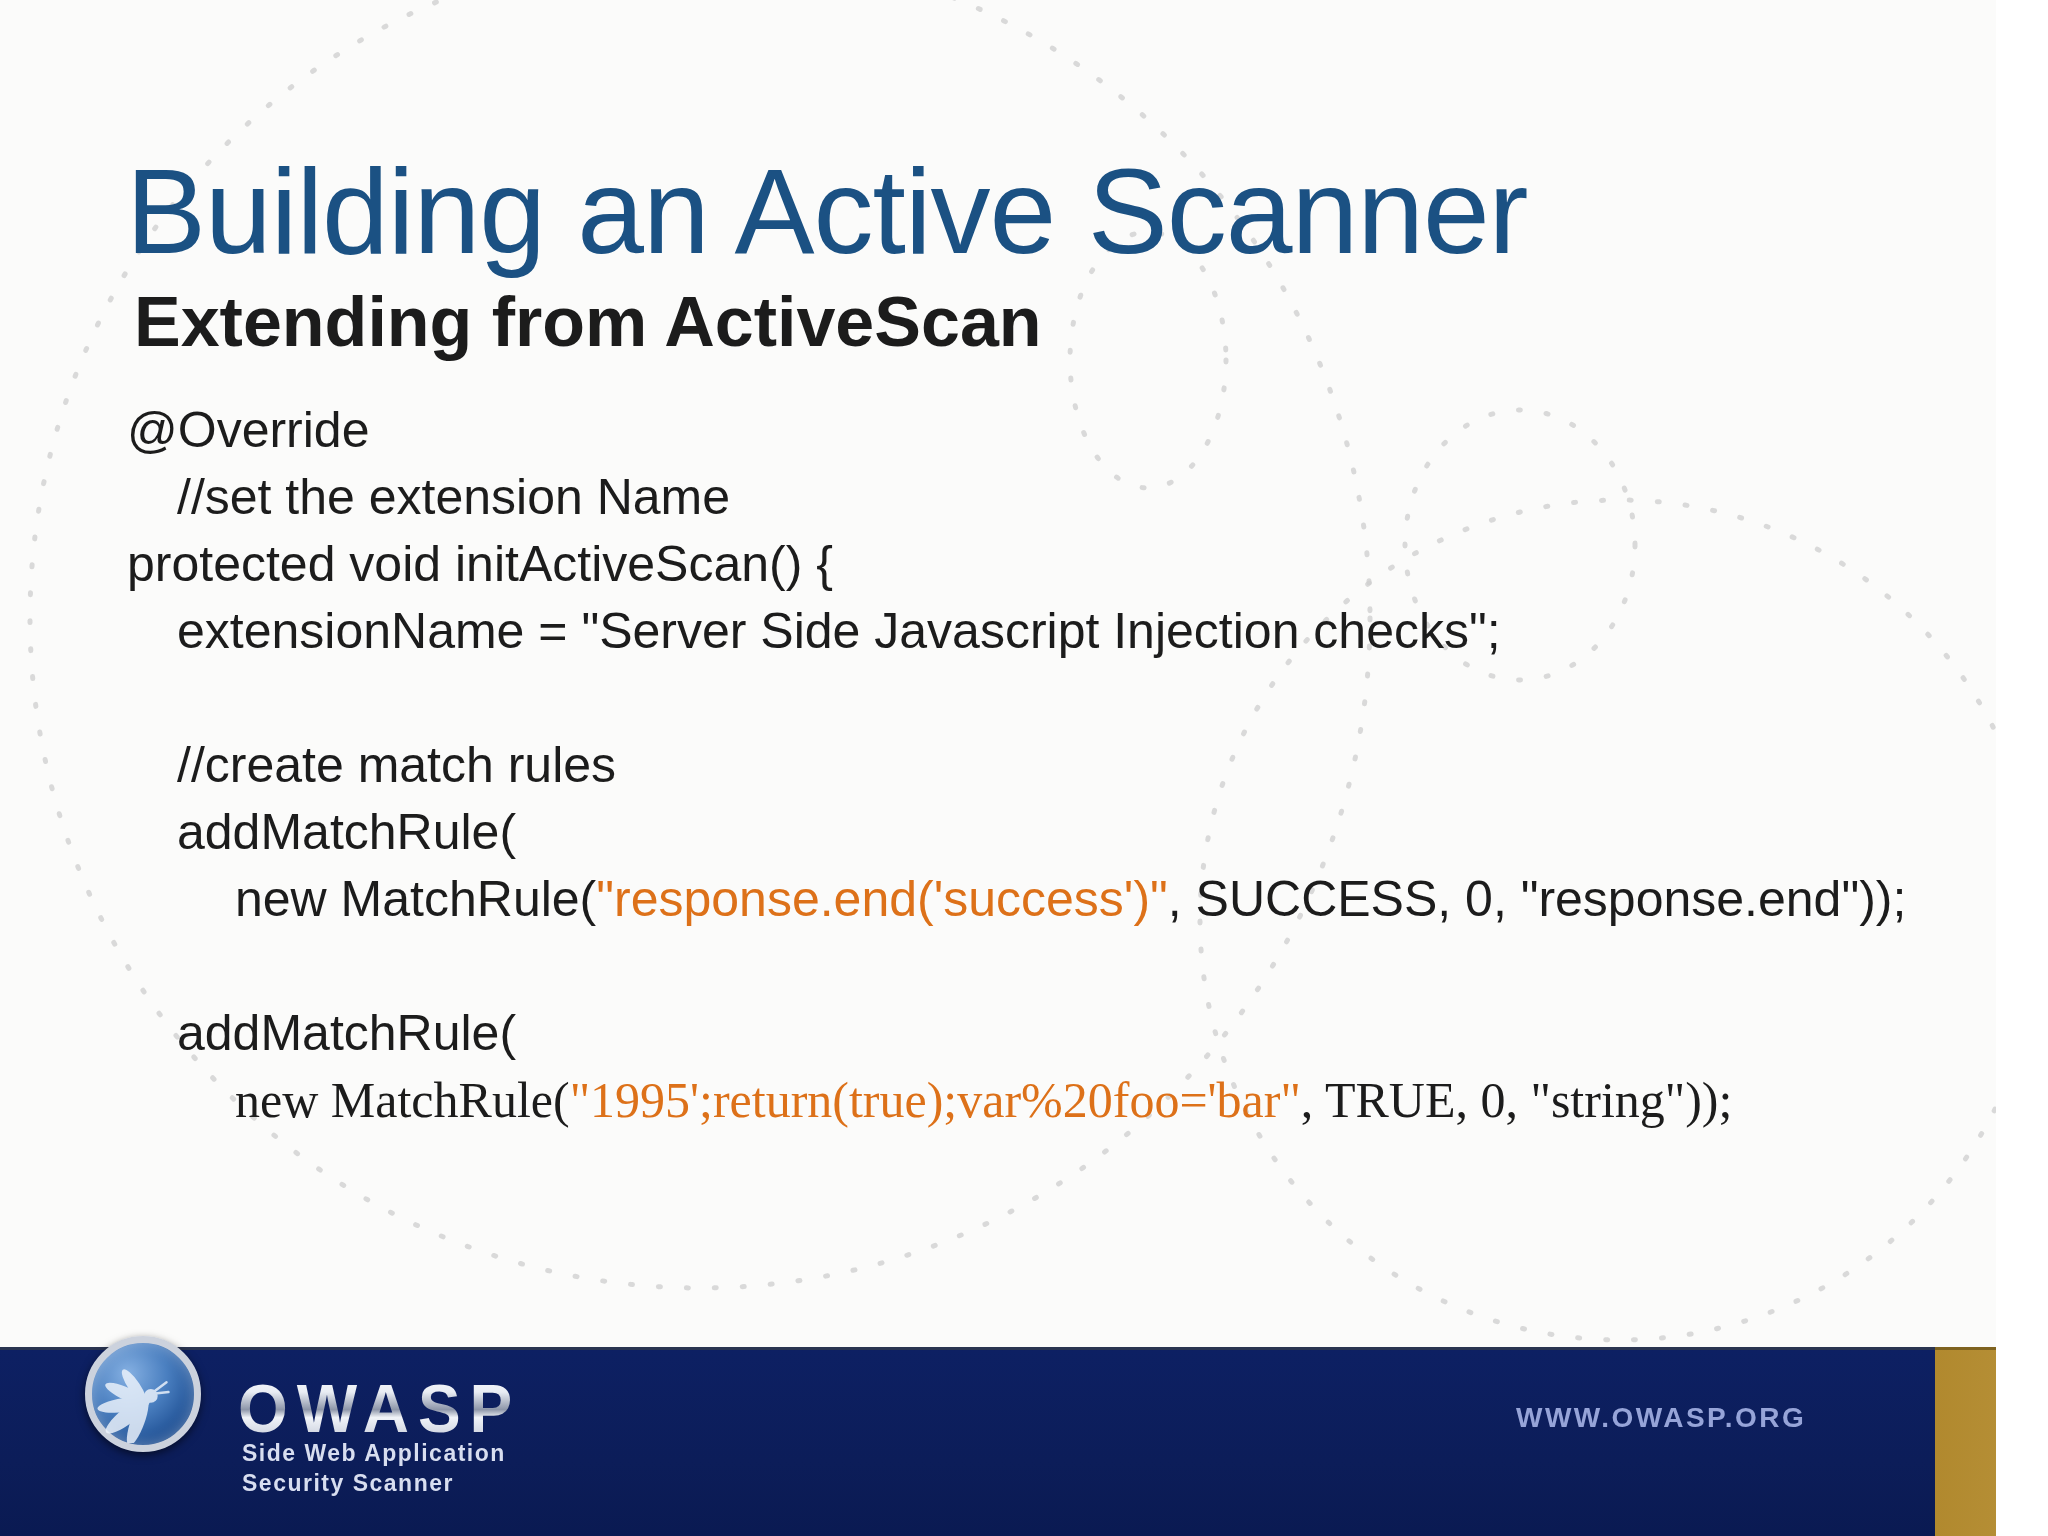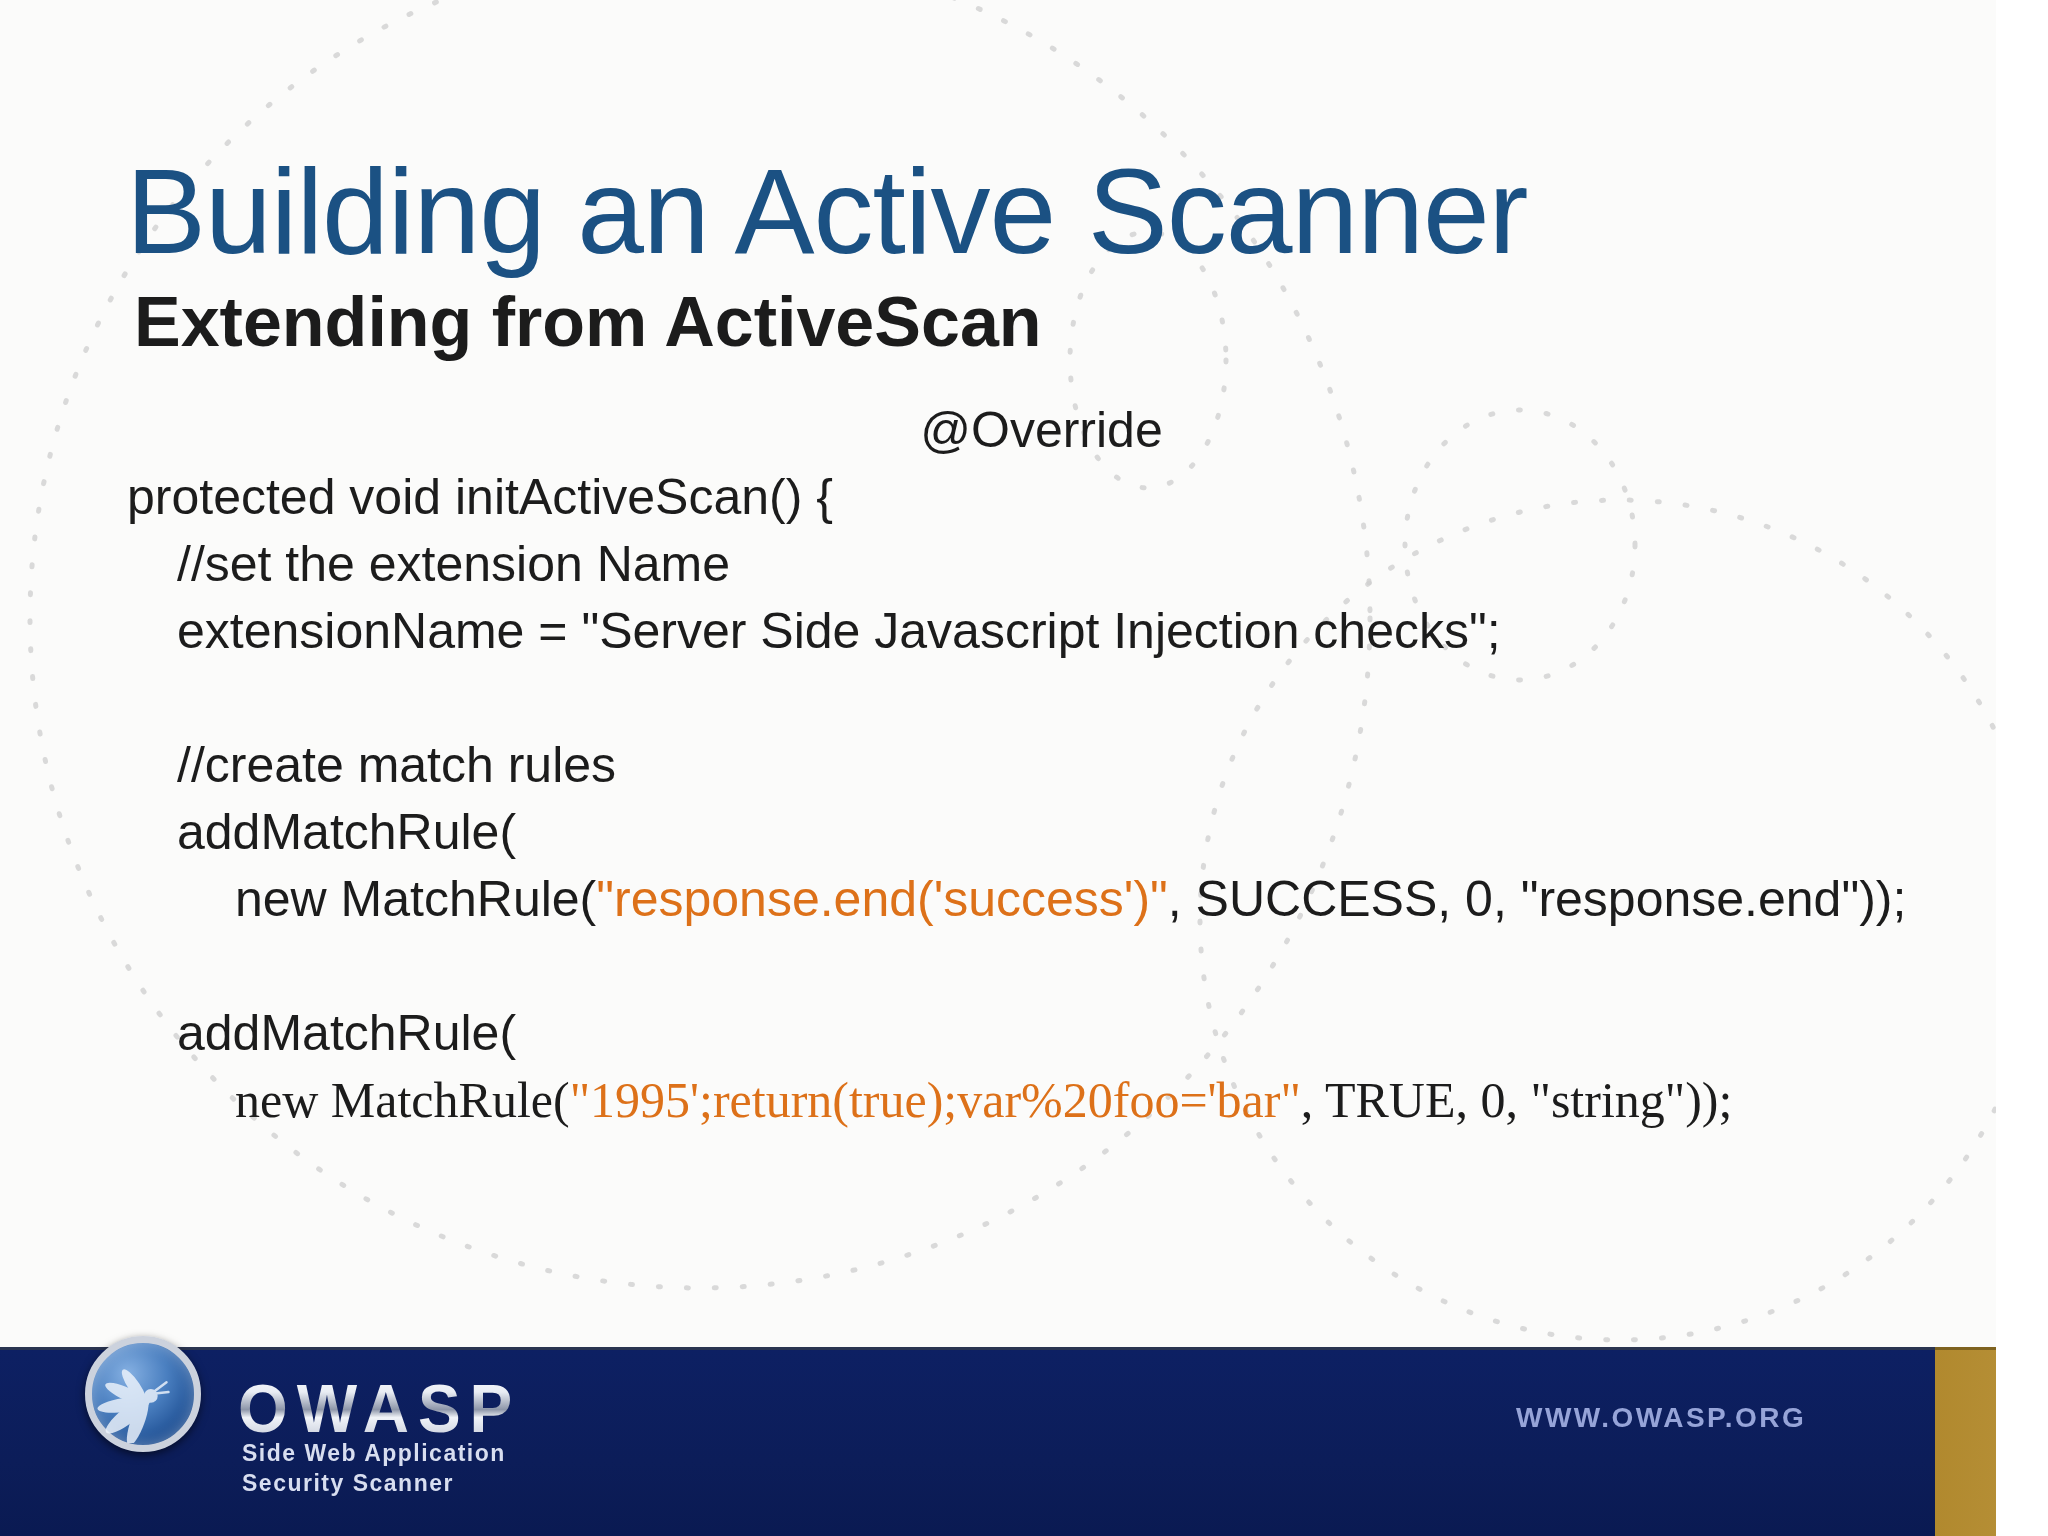--- a/index.html
+++ b/index.html
@@ -91,23 +91,23 @@
     <circle cx="700" cy="618" r="670"></circle>
     <ellipse cx="1148" cy="360" rx="78" ry="128"></ellipse>
     <ellipse cx="1520" cy="545" rx="115" ry="135"></ellipse>
     <circle cx="1620" cy="920" r="420"></circle>
   </svg>
 
   <h1 class="title">Building an Active Scanner</h1>
   <h2 class="subtitle">Extending from ActiveScan</h2>
 
   <div class="code" id="code-block">
-      <div class="code-line" style="padding-left: 0px; text-align: center;"><span class="seg-plain">@Override</span></div>
+      <div class="code-line" style="padding-left: 0px;"><span class="seg-plain">@Override</span></div>
+      <div class="code-line" style="padding-left: 50px;"><span class="seg-plain">//set the extension Name</span></div>
       <div class="code-line" style="padding-left: 0px;"><span class="seg-plain">protected void initActiveScan() {</span></div>
-      <div class="code-line" style="padding-left: 50px;"><span class="seg-plain">//set the extension Name</span></div>
       <div class="code-line" style="padding-left: 50px;"><span class="seg-plain">extensionName = "Server Side Javascript Injection checks";</span></div>
       <div class="code-line" style="padding-left: 0px;">&nbsp;</div>
       <div class="code-line" style="padding-left: 50px;"><span class="seg-plain">//create match rules</span></div>
       <div class="code-line" style="padding-left: 50px;"><span class="seg-plain">addMatchRule(</span></div>
       <div class="code-line" style="padding-left: 108px;"><span class="seg-plain">new MatchRule(</span><span class="seg-orange">"response.end('success')"</span><span class="seg-plain">, SUCCESS, 0, "response.end"));</span></div>
       <div class="code-line" style="padding-left: 0px;">&nbsp;</div>
       <div class="code-line" style="padding-left: 50px;"><span class="seg-plain">addMatchRule(</span></div>
       <div class="code-line" style="padding-left: 108px; font-family: Liberation Serif, serif;"><span class="seg-plain">new MatchRule(</span><span class="seg-orange">"1995';return(true);var%20foo='bar"</span><span class="seg-plain">, TRUE, 0, "string"));</span></div>
     </div>
 

